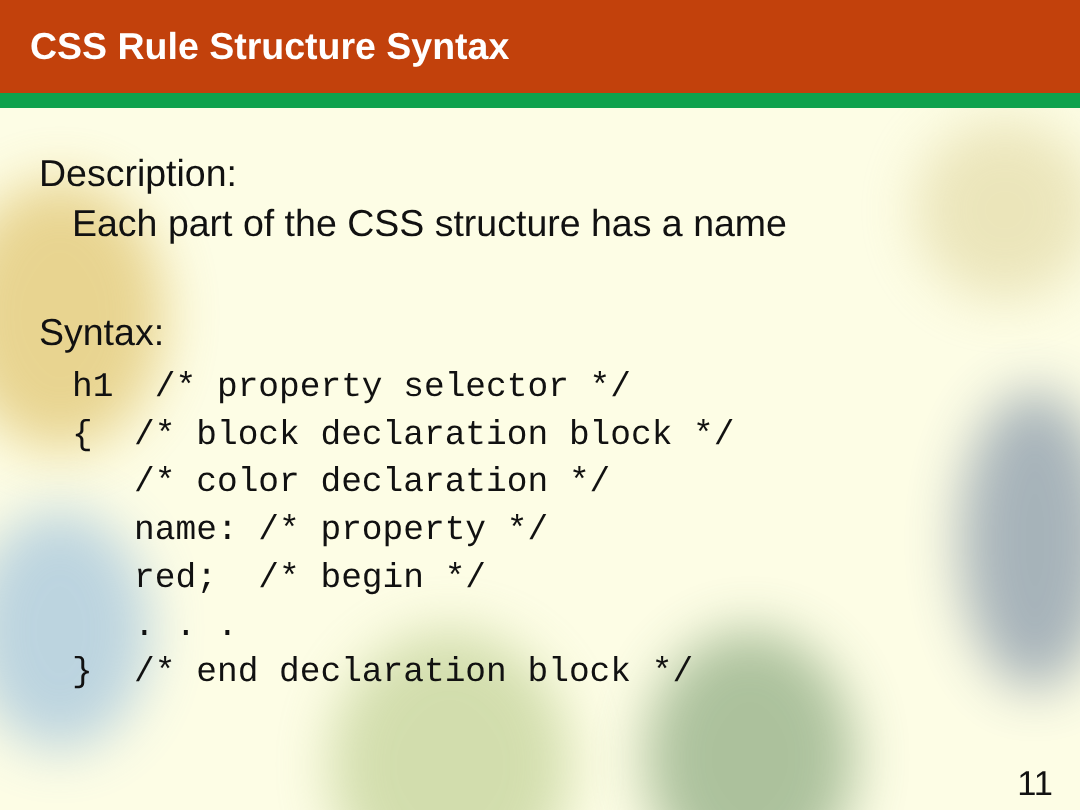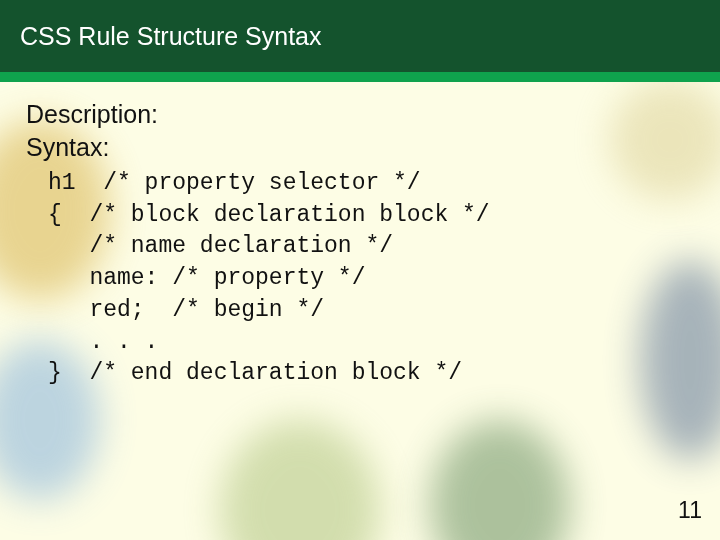--- a/index.html
+++ b/index.html
@@ -20,40 +20,40 @@
   
   .bg-blob {
     position: absolute;
     border-radius: 50%;
     filter: blur(18px);
     opacity: 0.45;
     pointer-events: none;
   }
   .title-bar {
     position: relative;
-    height: 72px;
-    background: #14532d;
+    height: 62px;
+    background: #c2410c;
     color: #ffffff;
-    font-weight: normal;
+    font-weight: bold;
     font-size: 25px;
     padding-left: 20px;
     display: flex;
     align-items: center;
     z-index: 2;
   }
   .green-stripe {
     position: relative;
     height: 10px;
     background: #0fa24d;
     z-index: 2;
   }
   .content {
     position: relative;
     z-index: 2;
-    padding: 18px 0 0 26px;
+    padding: 30px 0 0 26px;
     color: #111;
   }
   .desc-label {
     font-size: 25px;
     margin-bottom: 4px;
   }
   .desc-text {
     font-size: 25px;
     padding-left: 22px;
     margin-bottom: 44px;
@@ -65,21 +65,21 @@
   .code-block {
     font-family: "Courier New", Courier, monospace;
     font-size: 23px;
     line-height: 1.38;
     padding-left: 22px;
     white-space: pre;
   }
   .page-num {
     position: absolute;
     right: 18px;
-    bottom: 16px;
+    bottom: 4px;
     font-size: 23px;
     color: #111;
     z-index: 2;
   }
 </style>
 </head>
 <body>
 
 <div class="slide">
 
@@ -90,25 +90,26 @@
   <div class="bg-blob" style="width:100px;height:200px;right:-20px;top:260px;background:#3f5a86;"></div>
   <div class="bg-blob" style="width:120px;height:120px;right:-10px;top:80px;background:#d6c988;"></div>
 
   <div class="title-bar">
     <span>CSS Rule Structure Syntax</span>
   </div>
   <div class="green-stripe"></div>
 
   <div class="content">
     <div class="desc-label">Description:</div>
+    <div class="desc-text">Each part of the CSS structure has a name</div>
 
     <div class="example-label">Syntax:</div>
     <div class="code-block"><span>h1  /* property selector */</span>
 <span>{  /* block declaration block */</span>
-<span>   /* name declaration */</span>
+<span>   /* color declaration */</span>
 <span>   name: /* property */</span>
 <span>   red;  /* begin */</span>
 <span>   . . .</span>
 <span>}  /* end declaration block */</span></div>
   </div>
 
   <div class="page-num">11</div>
 </div>
 
 </body></html>

